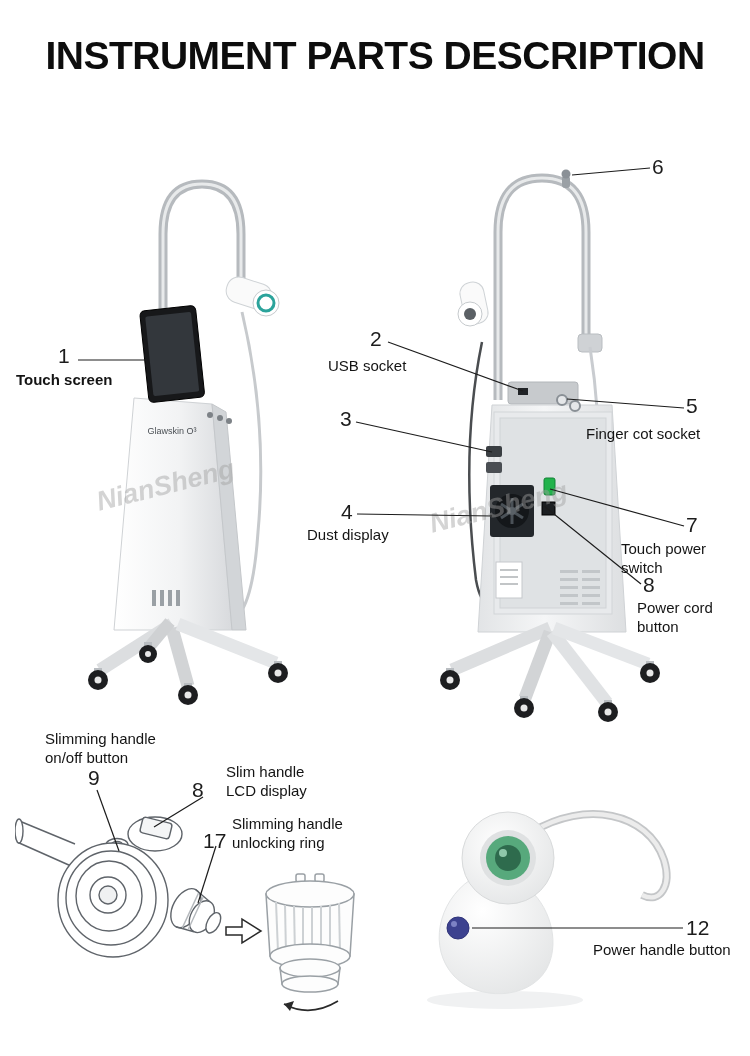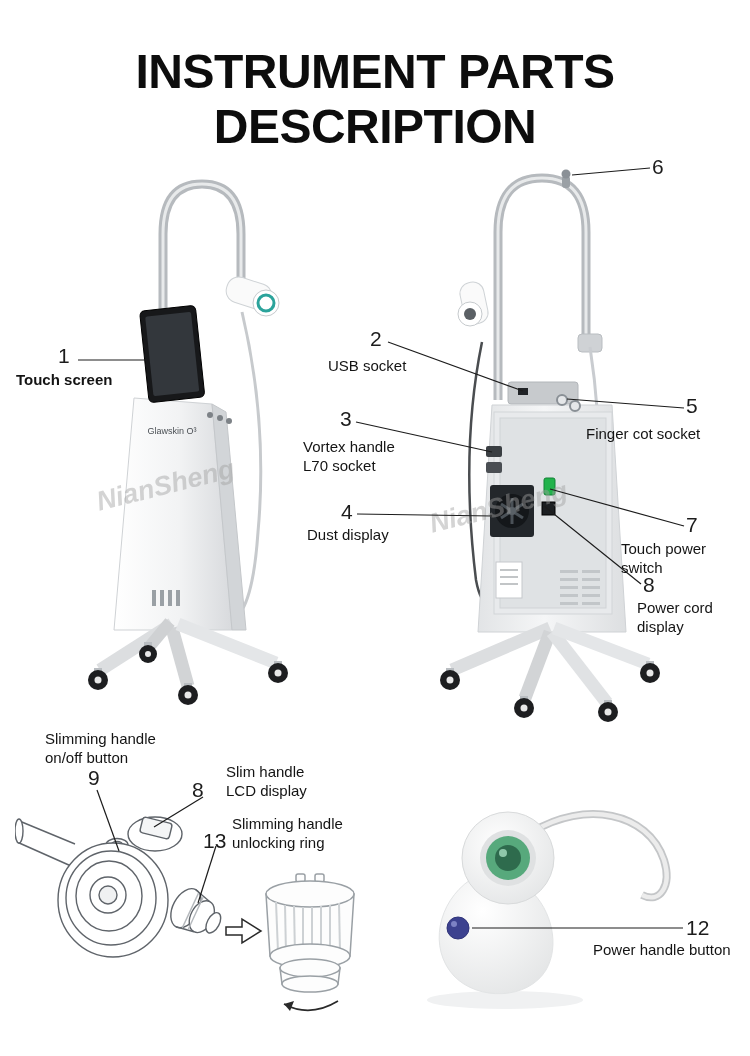--- a/index.html
+++ b/index.html
@@ -1,20 +1,20 @@
 <!DOCTYPE html>
 <html><head>
 <meta charset="utf-8">
 <style>
   * { margin:0; padding:0; box-sizing:border-box; }
   html,body { background:#ffffff; }
   body { font-family:"Liberation Sans", sans-serif; }
   #page { position:relative; width:750px; height:1056px; margin:0 auto; background:#fff; overflow:hidden; }
-  .title { position:absolute; top:44px; left:0; width:100%; text-align:center;
-           font-size:48px; font-weight:900; letter-spacing:-0.5px; color:#0d0d0d; }
+  .title { position:absolute; top:34px; left:0; width:100%; text-align:center;
+           font-size:39px; font-weight:900; letter-spacing:-0.5px; color:#0d0d0d; }
   .num { position:absolute; z-index:6; font-size:21px; color:#1c1c1c; }
   .lbl { position:absolute; z-index:6; font-size:15px; color:#141414; white-space:pre-line; line-height:1.28; }
   .wm  { position:absolute; z-index:3; color:rgba(160,160,160,0.45); font-size:27px; font-style:italic;
          font-weight:bold; transform:rotate(-14deg); }
   .art { position:absolute; z-index:1; }
   #overlay { position:absolute; left:0; top:0; z-index:5; pointer-events:none; }
   svg { display:block; }
   .leader { stroke:#1c1c1c; stroke-width:1.2; }
 </style>
 </head>
@@ -329,31 +329,29 @@
   <span class="num" style="left:58px;  top:344px;">1</span>
   <span class="num" style="left:370px; top:327px;">2</span>
   <span class="num" style="left:340px; top:407px;">3</span>
   <span class="num" style="left:341px; top:500px;">4</span>
   <span class="num" style="left:686px; top:394px;">5</span>
   <span class="num" style="left:652px; top:155px;">6</span>
   <span class="num" style="left:686px; top:513px;">7</span>
   <span class="num" style="left:643px; top:573px;">8</span>
   <span class="num" style="left:88px;  top:766px;">9</span>
   <span class="num" style="left:192px; top:778px;">8</span>
-  <span class="num" style="left:203px; top:829px;">13</span>
+  <span class="num" style="left:203px; top:829px;">17</span>
   <span class="num" style="left:686px; top:916px;">12</span>
 
   <span class="lbl" style="left:16px;  top:370px;font-weight:bold;">Touch screen</span>
   <span class="lbl" style="left:328px; top:356px;">USB socket</span>
-  <span class="lbl" style="left:303px; top:437px;">Vortex handle
-L70 socket</span>
   <span class="lbl" style="left:307px; top:525px;">Dust display</span>
   <span class="lbl" style="left:586px; top:424px;">Finger cot socket</span>
   <span class="lbl" style="left:621px; top:539px;">Touch power switch</span>
-  <span class="lbl" style="left:637px; top:598px;">Power cord display</span>
+  <span class="lbl" style="left:637px; top:598px;">Power cord button</span>
   <span class="lbl" style="left:45px;  top:729px;">Slimming handle
 on/off button</span>
   <span class="lbl" style="left:226px; top:762px;">Slim handle
 LCD display</span>
   <span class="lbl" style="left:232px; top:814px;">Slimming handle
 unlocking ring</span>
   <span class="lbl" style="left:593px; top:940px;">Power handle button</span>
 
 </div>
 

